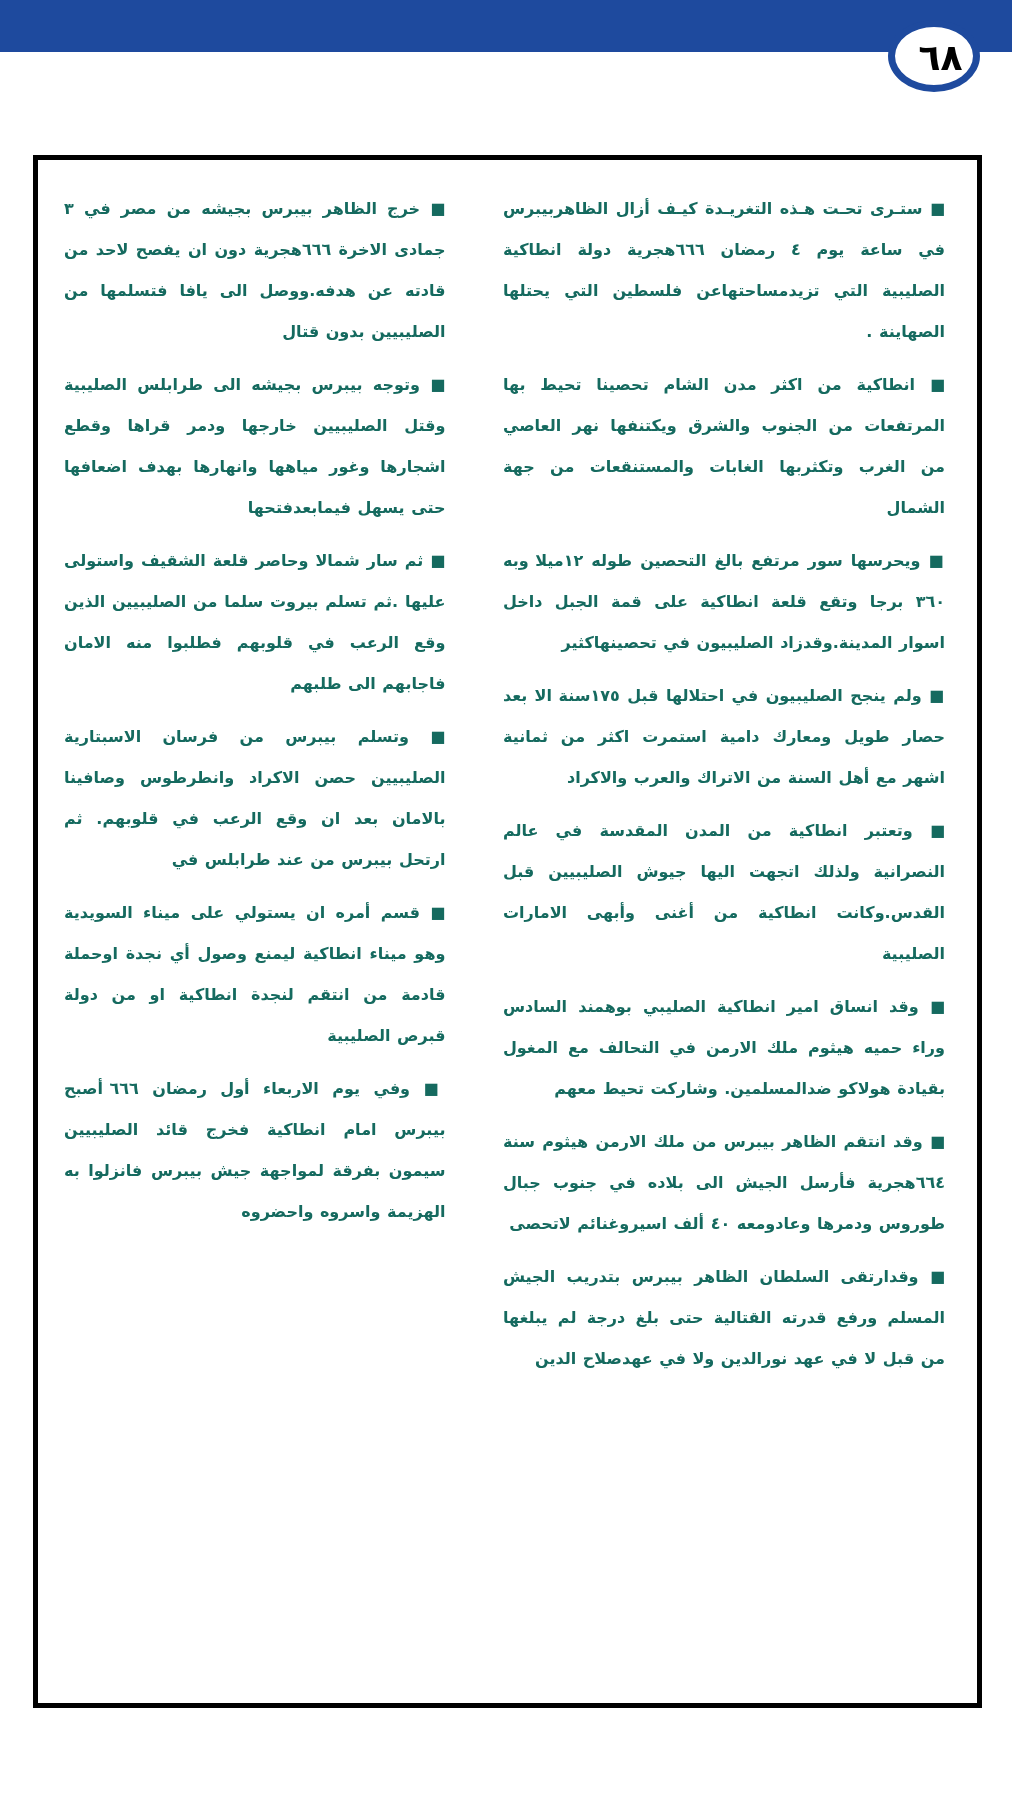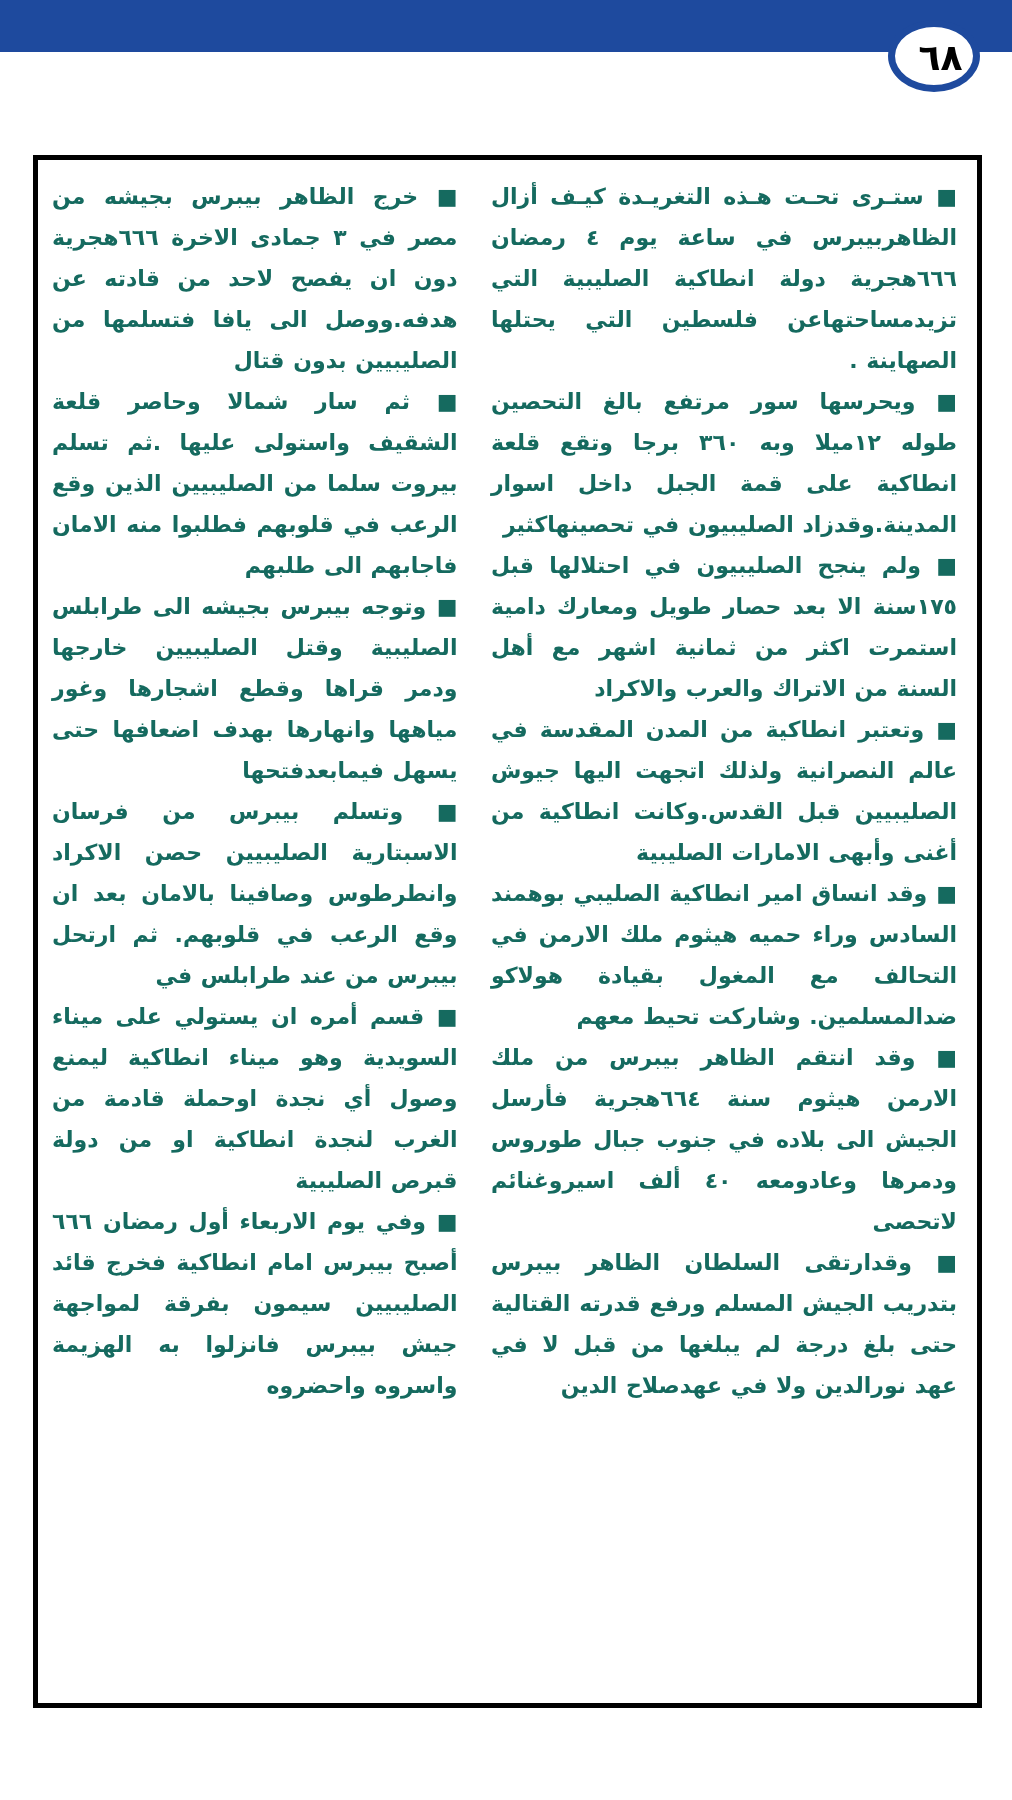--- a/index.html
+++ b/index.html
@@ -63,25 +63,25 @@
     direction: rtl;
     overflow: hidden;
     background: #ffffff;
   }
   .col {
     direction: rtl;
   }
   .col-right { width: 51.5%; }
   .col-left  { width: 44.8%; }
   .col p {
-    margin: 0;
+    margin: 12px;
     padding: 0;
     color: #156a5f;
     font-weight: bold;
-    font-size: 22px;
+    font-size: 16px;
     line-height: 41px;
     text-align: justify;
     text-justify: inter-word;
     word-spacing: 1px;
   }
 </style>
 </head>
 <body>
 
 <div class="page">
@@ -89,33 +89,34 @@
   <header class="topbar"></header>
 
   <div class="page-badge">
     <span>٦٨</span>
   </div>
 
   <main class="content-box">
 
     <section class="col col-right">
       <p>■ ستـرى تحـت هـذه التغريـدة كيـف أزال الظاهربيبرس في ساعة يوم ٤ رمضان ٦٦٦هجرية دولة انطاكية الصليبية التي تزيدمساحتهاعن فلسطين التي يحتلها الصهاينة .</p>
+      <p>■ انطاكية من اكثر مدن الشام تحصينا تحيط بها المرتفعات من الجنوب والشرق ويكتنفها نهر العاصي من الغرب وتكثربها الغابات والمستنقعات من جهة الشمال</p>
       <p>■ ويحرسها سور مرتفع بالغ التحصين طوله ١٢ميلا وبه ٣٦٠ برجا وتقع قلعة انطاكية على قمة الجبل داخل اسوار المدينة.وقدزاد الصليبيون في تحصينهاكثير</p>
       <p>■ ولم ينجح الصليبيون في احتلالها قبل ١٧٥سنة الا بعد حصار طويل ومعارك دامية استمرت اكثر من ثمانية اشهر مع أهل السنة من الاتراك والعرب والاكراد</p>
       <p>■ وتعتبر انطاكية من المدن المقدسة في عالم النصرانية ولذلك اتجهت اليها جيوش الصليبيين قبل القدس.وكانت انطاكية من أغنى وأبهى الامارات الصليبية</p>
       <p>■ وقد انساق امير انطاكية الصليبي بوهمند السادس وراء حميه هيثوم ملك الارمن في التحالف مع المغول بقيادة هولاكو ضدالمسلمين. وشاركت تحيط معهم</p>
       <p>■ وقد انتقم الظاهر بيبرس من ملك الارمن هيثوم سنة ٦٦٤هجرية فأرسل الجيش الى بلاده في جنوب جبال طوروس ودمرها وعادومعه ٤٠ ألف اسيروغنائم لاتحصى</p>
       <p>■ وقدارتقى السلطان الظاهر بيبرس بتدريب الجيش المسلم ورفع قدرته القتالية حتى بلغ درجة لم يبلغها من قبل لا في عهد نورالدين ولا في عهدصلاح الدين</p>
     </section>
 
     <section class="col col-left">
       <p>■ خرج الظاهر بيبرس بجيشه من مصر في ٣ جمادى الاخرة ٦٦٦هجرية دون ان يفصح لاحد من قادته عن هدفه.ووصل الى يافا فتسلمها من الصليبيين بدون قتال</p>
+      <p>■ وتوجه بيبرس بجيشه الى طرابلس الصليبية وقتل الصليبيين خارجها ودمر قراها وقطع اشجارها وغور مياهها وانهارها بهدف اضعافها حتى يسهل فيمابعدفتحها</p>
       <p>■ ثم سار شمالا وحاصر قلعة الشقيف واستولى عليها .ثم تسلم بيروت سلما من الصليبيين الذين وقع الرعب في قلوبهم فطلبوا منه الامان فاجابهم الى طلبهم</p>
-      <p>■ وتوجه بيبرس بجيشه الى طرابلس الصليبية وقتل الصليبيين خارجها ودمر قراها وقطع اشجارها وغور مياهها وانهارها بهدف اضعافها حتى يسهل فيمابعدفتحها</p>
       <p>■ وتسلم بيبرس من فرسان الاسبتارية الصليبيين حصن الاكراد وانطرطوس وصافينا بالامان بعد ان وقع الرعب في قلوبهم. ثم ارتحل بيبرس من عند طرابلس في</p>
-      <p>■ قسم أمره ان يستولي على ميناء السويدية وهو ميناء انطاكية ليمنع وصول أي نجدة اوحملة قادمة من الغرب لنجدة انطاكية او من دولة قبرص الصليبية</p>
+      <p>■ قسم أمره ان يستولي على ميناء السويدية وهو ميناء انطاكية ليمنع وصول أي نجدة اوحملة قادمة من انتقم لنجدة انطاكية او من دولة قبرص الصليبية</p>
       <p>■ وفي يوم الاربعاء أول رمضان ٦٦٦ أصبح بيبرس امام انطاكية فخرج قائد الصليبيين سيمون بفرقة لمواجهة جيش بيبرس فانزلوا به الهزيمة واسروه واحضروه</p>
 
     </section>
 
   </main>
 
 </div>
 
 </body></html>

